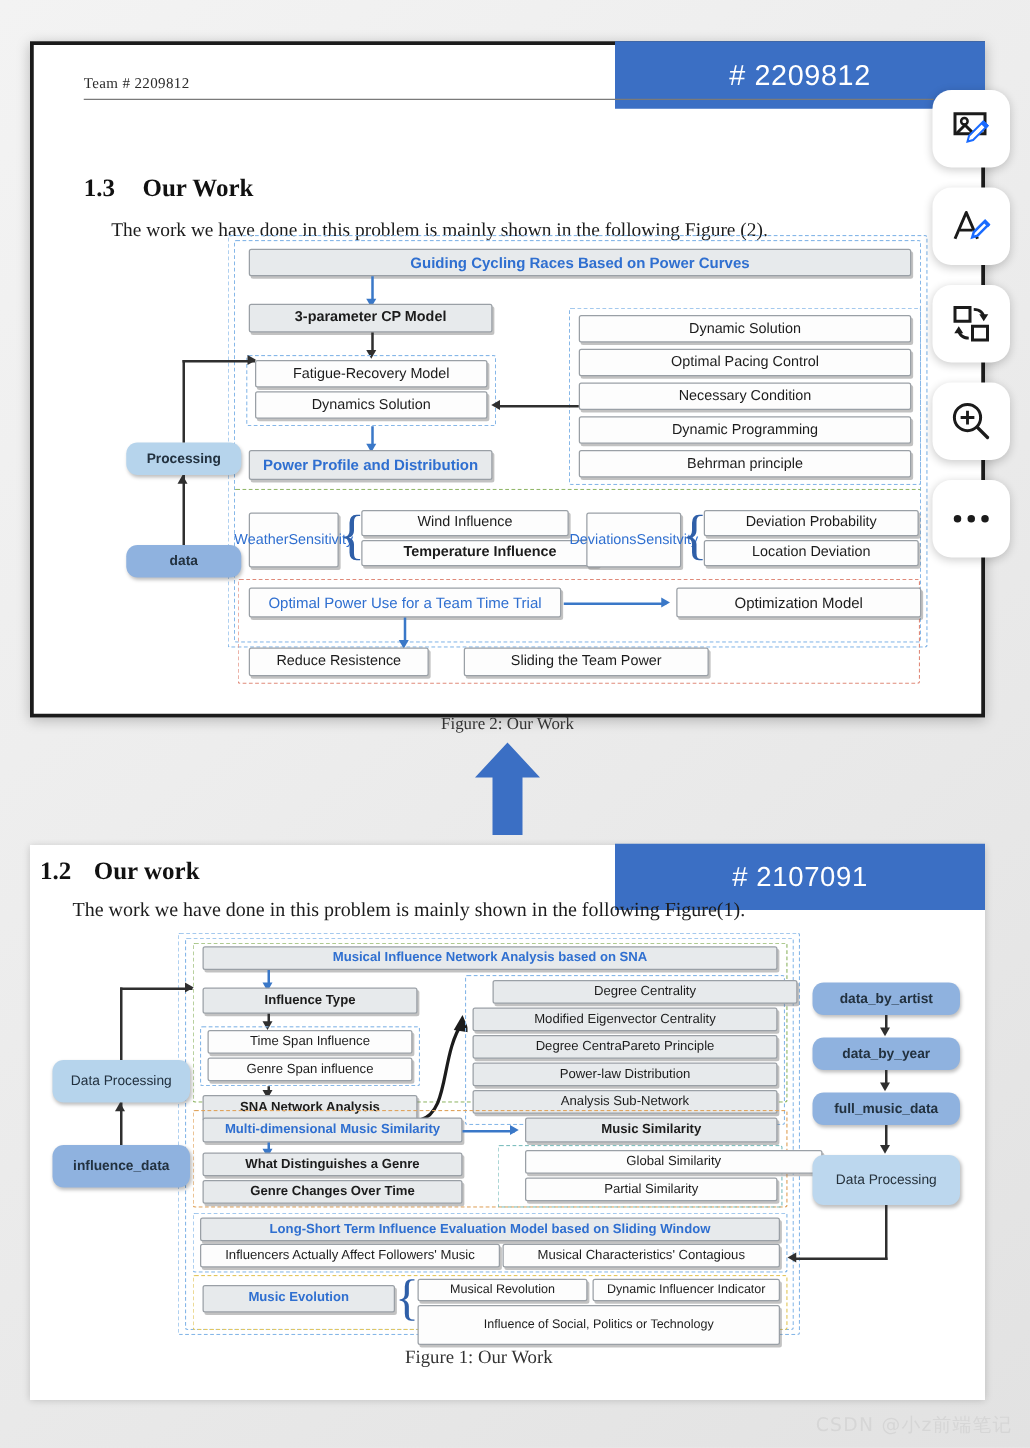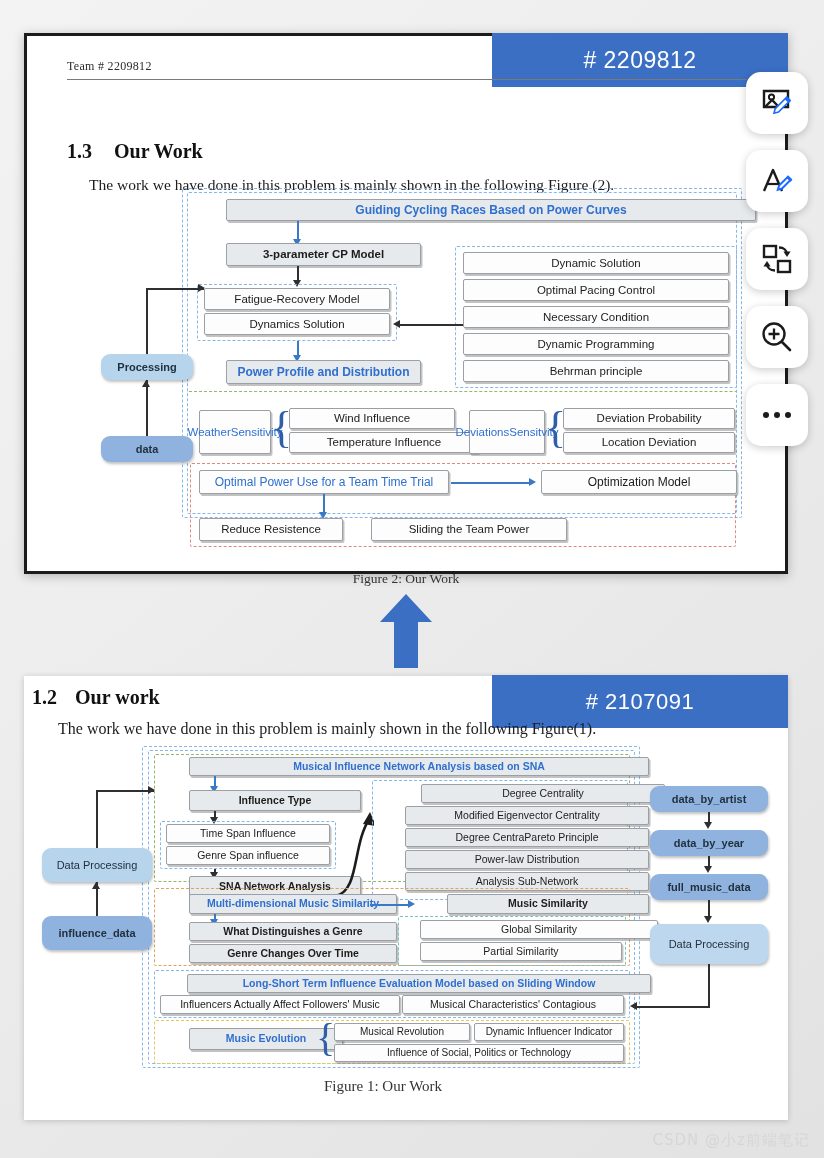--- a/index.html
+++ b/index.html
@@ -67,21 +67,21 @@
     position:absolute; background:#eceff1;
     border:1px solid #9aa0a6; border-radius:2px;
     display:flex; align-items:center; justify-content:center;
     font-size:10.5px; font-weight:bold; color:#1c1c1c;
     box-shadow:1.5px 2px 0 rgba(120,120,120,.45);
     text-align:center; line-height:1.05; white-space:nowrap;
     font-family:"Liberation Sans", sans-serif;
   }
   .nodebox.blue{ color:#2f6fd0; }
   .nodebox.plain{ background:#fdfdfd; font-weight:normal; }
-  .nodebox.tinted{ background:#e7eaec;margin-left:27px; }
+  .nodebox.tinted{ background:#e7eaec; }
   .pill{
     position:absolute; border-radius:9px;
     display:flex; align-items:center; justify-content:center;
     font-size:11px; font-weight:bold; color:#22313f;
     box-shadow:1px 2px 3px rgba(0,0,0,.25);
   }
   .pill.light{ background:#b6d4ec; }
   .pill.mid{ background:#8fb2df; }
   .pill.lightest{ background:#bcd7ee; font-weight:normal; color:#26323c; }
 
@@ -194,21 +194,21 @@
 
     <div class="dashbox d-green" style="left:160px;top:355px;width:550px;height:8px;border-bottom:none;border-left:none;border-right:none;"></div>
 
     <div class="nodebox plain blue" style="left:172px;top:374px;width:72px;height:44px;font-size:11.5px;white-space:normal;line-height:1.25;">
       <span>Weather</span>
         <br>
       <span>Sensitivity</span>
     </div>
     <div class="brace" style="left:244px;top:370px;">{</div>
     <div class="nodebox plain" style="left:262px;top:372px;width:166px;height:21px;font-size:11.5px;font-weight:normal;">Wind Influence</div>
-    <div class="nodebox plain" style="left:262px;top:396px;width:190px;height:21px;font-size:11.5px;font-weight:normal;">Temperature Influence</div>
+    <div class="nodebox plain" style="left:262px;top:396px;width:190px;height:21px;font-size:11.5px;font-weight:bold;">Temperature Influence</div>
 
     <div class="nodebox plain blue" style="left:442px;top:374px;width:76px;height:44px;font-size:11.5px;white-space:normal;line-height:1.25;">
       <span>Deviations</span>
         <br>
       <span>Sensitvity</span>
     </div>
     <div class="brace" style="left:518px;top:370px;">{</div>
     <div class="nodebox plain" style="left:536px;top:372px;width:172px;height:21px;font-size:11.5px;font-weight:normal;">Deviation Probability</div>
     <div class="nodebox plain" style="left:536px;top:396px;width:172px;height:21px;font-size:11.5px;font-weight:normal;">Location Deviation</div>
 
@@ -301,21 +301,21 @@
     <div class="dashbox d-blue" style="left:130px;top:294px;width:476px;height:48px;"></div>
     <div class="nodebox tinted blue" style="left:136px;top:298px;width:464px;height:19px;font-size:10.5px;">Long-Short Term Influence Evaluation Model based on Sliding Window</div>
     <div class="nodebox plain" style="left:136px;top:319px;width:240px;height:19px;font-size:10.5px;font-weight:normal;">Influencers Actually Affect Followers' Music</div>
     <div class="nodebox plain" style="left:378px;top:319px;width:222px;height:19px;font-size:10.5px;font-weight:normal;">Musical Characteristics' Contagious</div>
 
     <div class="dashbox d-yellow" style="left:130px;top:344px;width:476px;height:44px;"></div>
     <div class="nodebox tinted blue" style="left:138px;top:352px;width:154px;height:22px;font-size:10.5px;">Music Evolution</div>
     <div class="brace" style="left:292px;top:342px;font-size:40px;">{</div>
     <div class="nodebox plain" style="left:310px;top:347px;width:136px;height:18px;font-size:10px;font-weight:normal;">Musical Revolution</div>
     <div class="nodebox plain" style="left:450px;top:347px;width:150px;height:18px;font-size:10px;font-weight:normal;">Dynamic Influencer  Indicator</div>
-    <div class="nodebox plain" style="left:310px;top:368px;width:290px;height:18px;font-size:10px;font-weight:normal;">Influence of Social, Politics or Technology</div>
+    <div class="nodebox plain" style="left:310px;top:368px;width:290px;height:32px;font-size:10px;font-weight:normal;">Influence of Social, Politics or Technology</div>
 
     <div class="pill light" style="left:18px;top:172px;width:110px;height:34px;font-weight:normal;">Data Processing</div>
     <div class="pill mid" style="left:18px;top:240px;width:110px;height:34px;">influence_data</div>
     <div class="vline" style="left:72px;top:206px;height:34px;"></div>
     <div class="arrowhead ah-up" style="left:68px;top:206px;"></div>
     <div class="vline" style="left:72px;top:114px;height:58px;"></div>
     <div class="hline" style="left:72px;top:114px;width:58px;"></div>
     <div class="arrowhead ah-right" style="left:124px;top:110px;"></div>
 
     <div class="pill mid" style="left:626px;top:110px;width:118px;height:26px;">data_by_artist</div>

